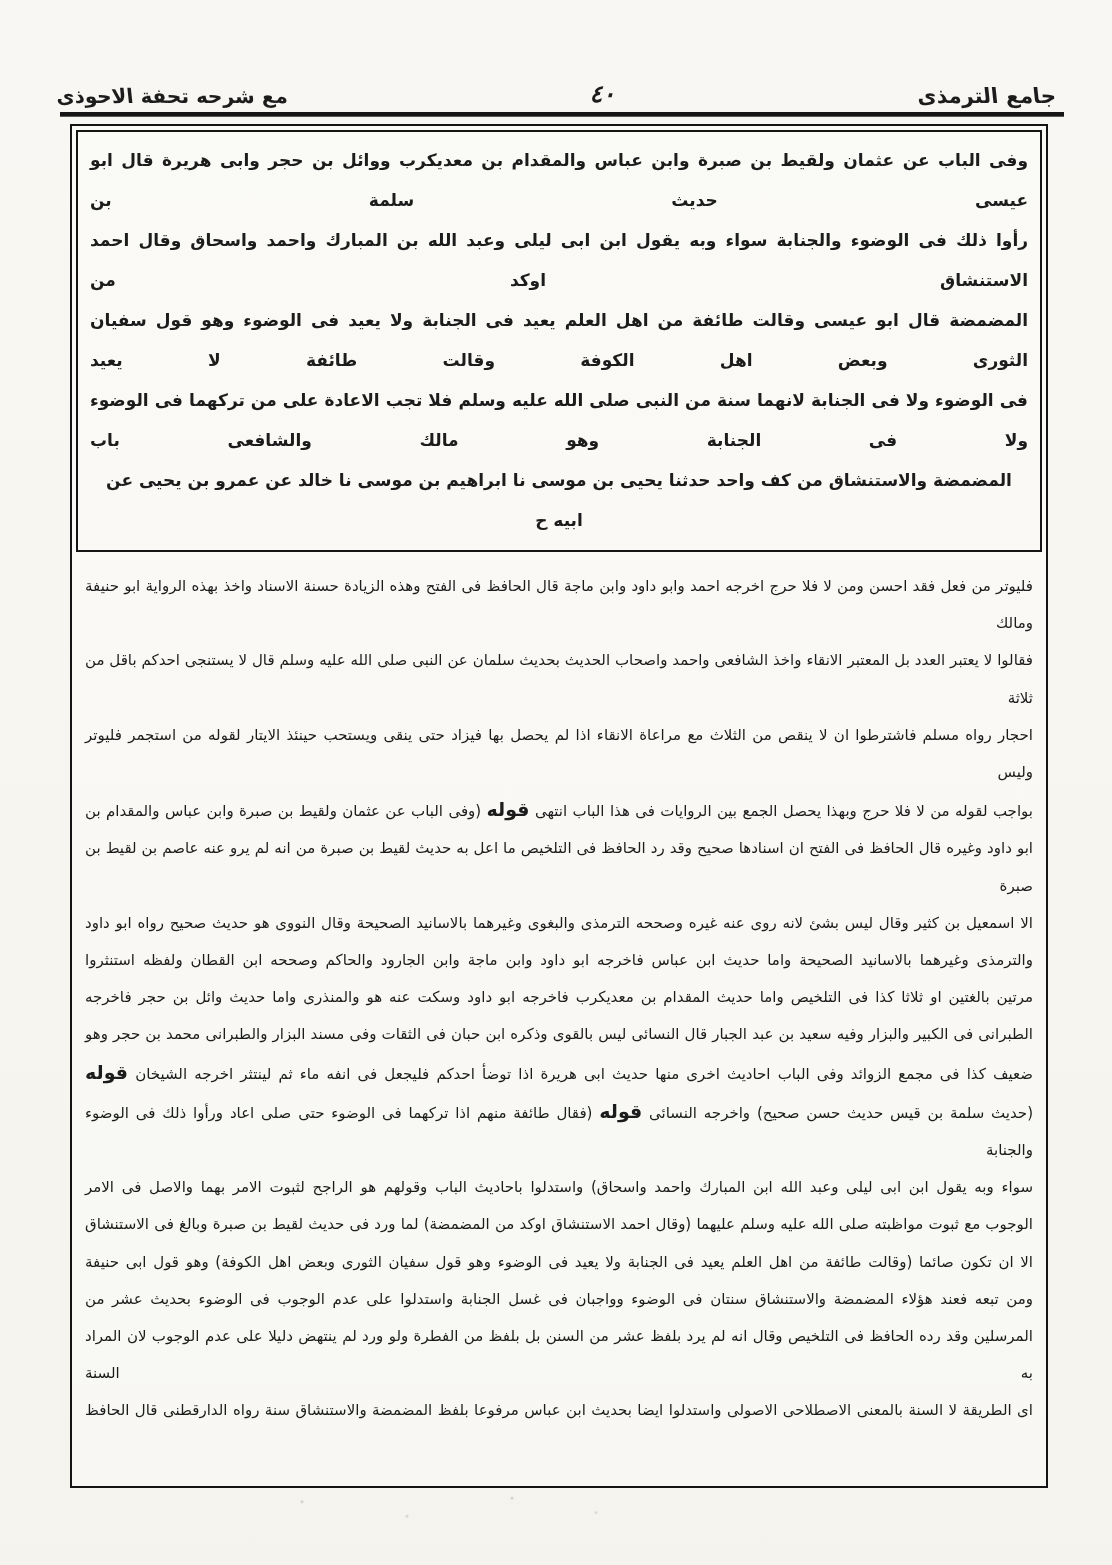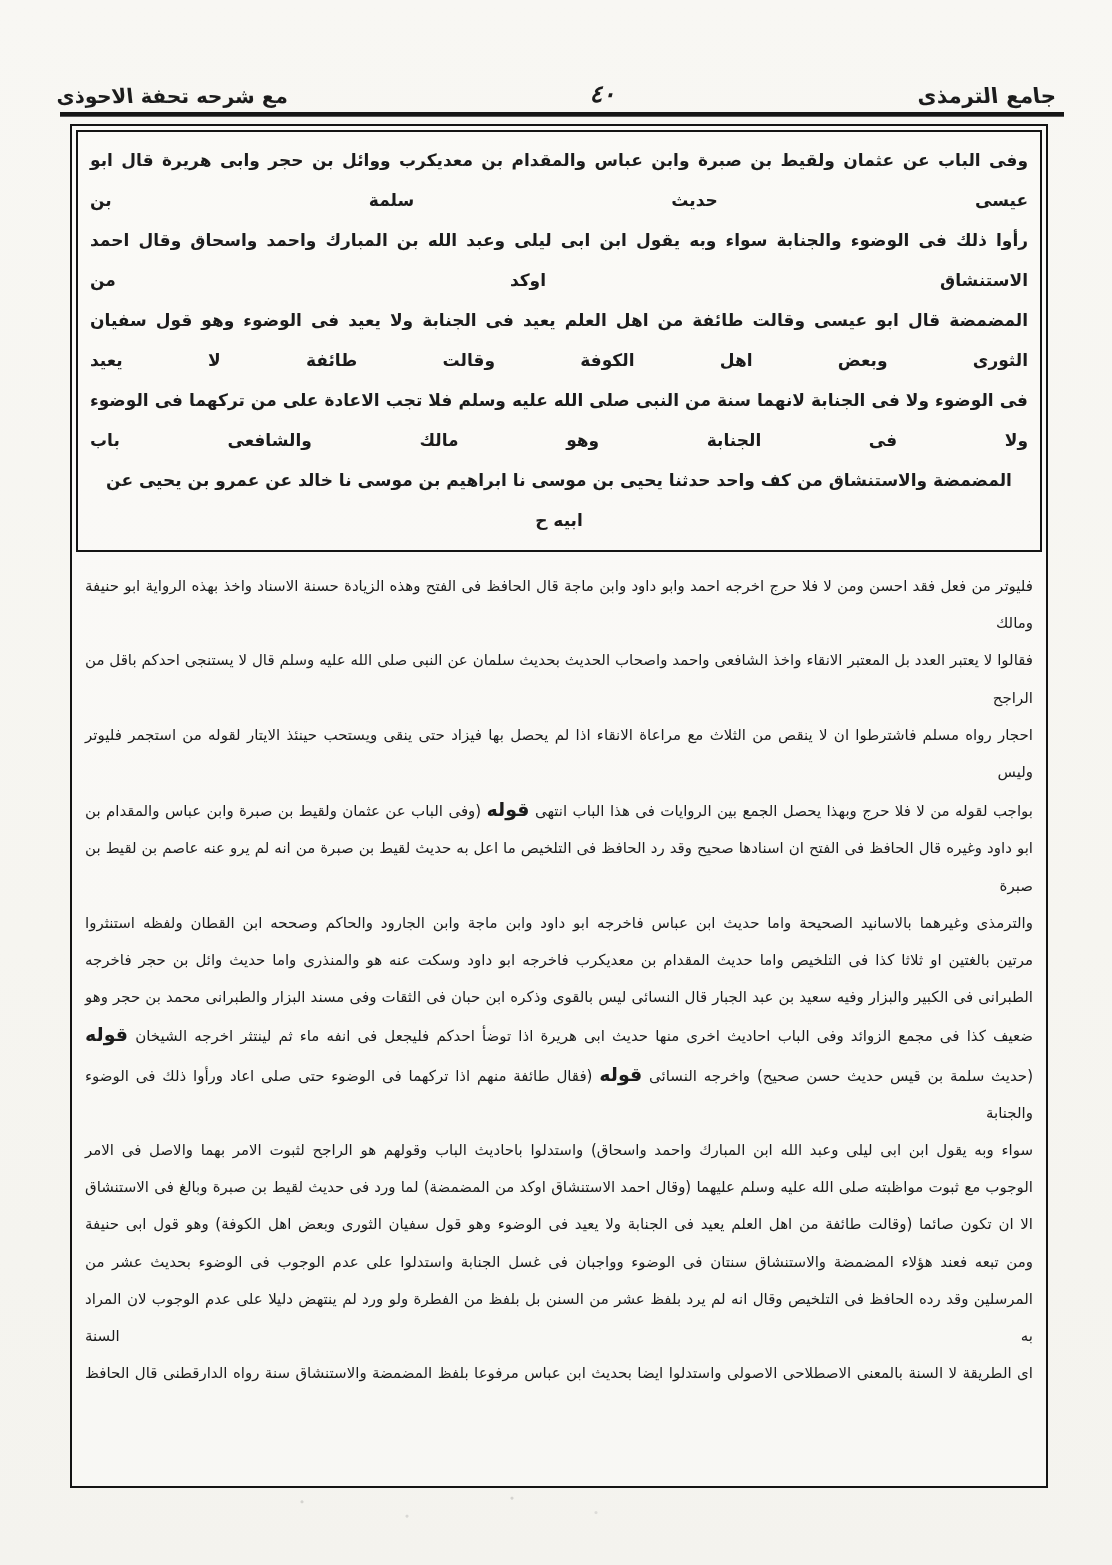--- a/index.html
+++ b/index.html
@@ -69,24 +69,25 @@
   <div class="frame">
     <div class="matn">
         <div class="matn-line">وفى الباب عن عثمان ولقيط بن صبرة وابن عباس والمقدام بن معديكرب ووائل بن حجر وابى هريرة قال ابو عيسى حديث سلمة بن</div>
         <div class="matn-line">رأوا ذلك فى الوضوء والجنابة سواء وبه يقول ابن ابى ليلى وعبد الله بن المبارك واحمد واسحاق وقال احمد الاستنشاق اوكد من</div>
         <div class="matn-line">المضمضة قال ابو عيسى وقالت طائفة من اهل العلم يعيد فى الجنابة ولا يعيد فى الوضوء وهو قول سفيان الثورى وبعض اهل الكوفة وقالت طائفة لا يعيد</div>
         <div class="matn-line">فى الوضوء ولا فى الجنابة لانهما سنة من النبى صلى الله عليه وسلم فلا تجب الاعادة على من تركهما فى الوضوء ولا فى الجنابة وهو مالك والشافعى باب</div>
         <div class="matn-line">المضمضة والاستنشاق من كف واحد حدثنا يحيى بن موسى نا ابراهيم بن موسى نا خالد عن عمرو بن يحيى عن ابيه ح</div>
       </div>
     <div class="commentary">
         <div class="c-line">فليوتر من فعل فقد احسن ومن لا فلا حرج اخرجه احمد وابو داود وابن ماجة قال الحافظ فى الفتح وهذه الزيادة حسنة الاسناد واخذ بهذه الرواية ابو حنيفة ومالك</div>
-        <div class="c-line">فقالوا لا يعتبر العدد بل المعتبر الانقاء واخذ الشافعى واحمد واصحاب الحديث بحديث سلمان عن النبى صلى الله عليه وسلم قال لا يستنجى احدكم باقل من الراجح</div>
+        <div class="c-line">فقالوا لا يعتبر العدد بل المعتبر الانقاء واخذ الشافعى واحمد واصحاب الحديث بحديث سلمان عن النبى صلى الله عليه وسلم قال لا يستنجى احدكم باقل من ثلاثة</div>
         <div class="c-line">احجار رواه مسلم فاشترطوا ان لا ينقص من الثلاث مع مراعاة الانقاء اذا لم يحصل بها فيزاد حتى ينقى ويستحب حينئذ الايتار لقوله من استجمر فليوتر وليس</div>
         <div class="c-line">بواجب لقوله من لا فلا حرج وبهذا يحصل الجمع بين الروايات فى هذا الباب انتهى <span class="qw">قوله</span> (وفى الباب عن عثمان ولقيط بن صبرة وابن عباس والمقدام بن</div>
         <div class="c-line">ابو داود وغيره قال الحافظ فى الفتح ان اسنادها صحيح وقد رد الحافظ فى التلخيص ما اعل به حديث لقيط بن صبرة من انه لم يرو عنه عاصم بن لقيط بن صبرة</div>
+        <div class="c-line">الا اسمعيل بن كثير وقال ليس بشئ لانه روى عنه غيره وصححه الترمذى والبغوى وغيرهما بالاسانيد الصحيحة وقال النووى هو حديث صحيح رواه ابو داود</div>
         <div class="c-line">والترمذى وغيرهما بالاسانيد الصحيحة واما حديث ابن عباس فاخرجه ابو داود وابن ماجة وابن الجارود والحاكم وصححه ابن القطان ولفظه استنثروا</div>
         <div class="c-line">مرتين بالغتين او ثلاثا كذا فى التلخيص واما حديث المقدام بن معديكرب فاخرجه ابو داود وسكت عنه هو والمنذرى واما حديث وائل بن حجر فاخرجه</div>
         <div class="c-line">الطبرانى فى الكبير والبزار وفيه سعيد بن عبد الجبار قال النسائى ليس بالقوى وذكره ابن حبان فى الثقات وفى مسند البزار والطبرانى محمد بن حجر وهو</div>
         <div class="c-line">ضعيف كذا فى مجمع الزوائد وفى الباب احاديث اخرى منها حديث ابى هريرة اذا توضأ احدكم فليجعل فى انفه ماء ثم لينتثر اخرجه الشيخان <span class="qw">قوله</span></div>
         <div class="c-line">(حديث سلمة بن قيس حديث حسن صحيح) واخرجه النسائى <span class="qw">قوله</span> (فقال طائفة منهم اذا تركهما فى الوضوء حتى صلى اعاد ورأوا ذلك فى الوضوء والجنابة</div>
         <div class="c-line">سواء وبه يقول ابن ابى ليلى وعبد الله ابن المبارك واحمد واسحاق) واستدلوا باحاديث الباب وقولهم هو الراجح لثبوت الامر بهما والاصل فى الامر</div>
         <div class="c-line">الوجوب مع ثبوت مواظبته صلى الله عليه وسلم عليهما (وقال احمد الاستنشاق اوكد من المضمضة) لما ورد فى حديث لقيط بن صبرة وبالغ فى الاستنشاق</div>
         <div class="c-line">الا ان تكون صائما (وقالت طائفة من اهل العلم يعيد فى الجنابة ولا يعيد فى الوضوء وهو قول سفيان الثورى وبعض اهل الكوفة) وهو قول ابى حنيفة</div>
         <div class="c-line">ومن تبعه فعند هؤلاء المضمضة والاستنشاق سنتان فى الوضوء وواجبان فى غسل الجنابة واستدلوا على عدم الوجوب فى الوضوء بحديث عشر من</div>
         <div class="c-line">المرسلين وقد رده الحافظ فى التلخيص وقال انه لم يرد بلفظ عشر من السنن بل بلفظ من الفطرة ولو ورد لم ينتهض دليلا على عدم الوجوب لان المراد به السنة</div>

